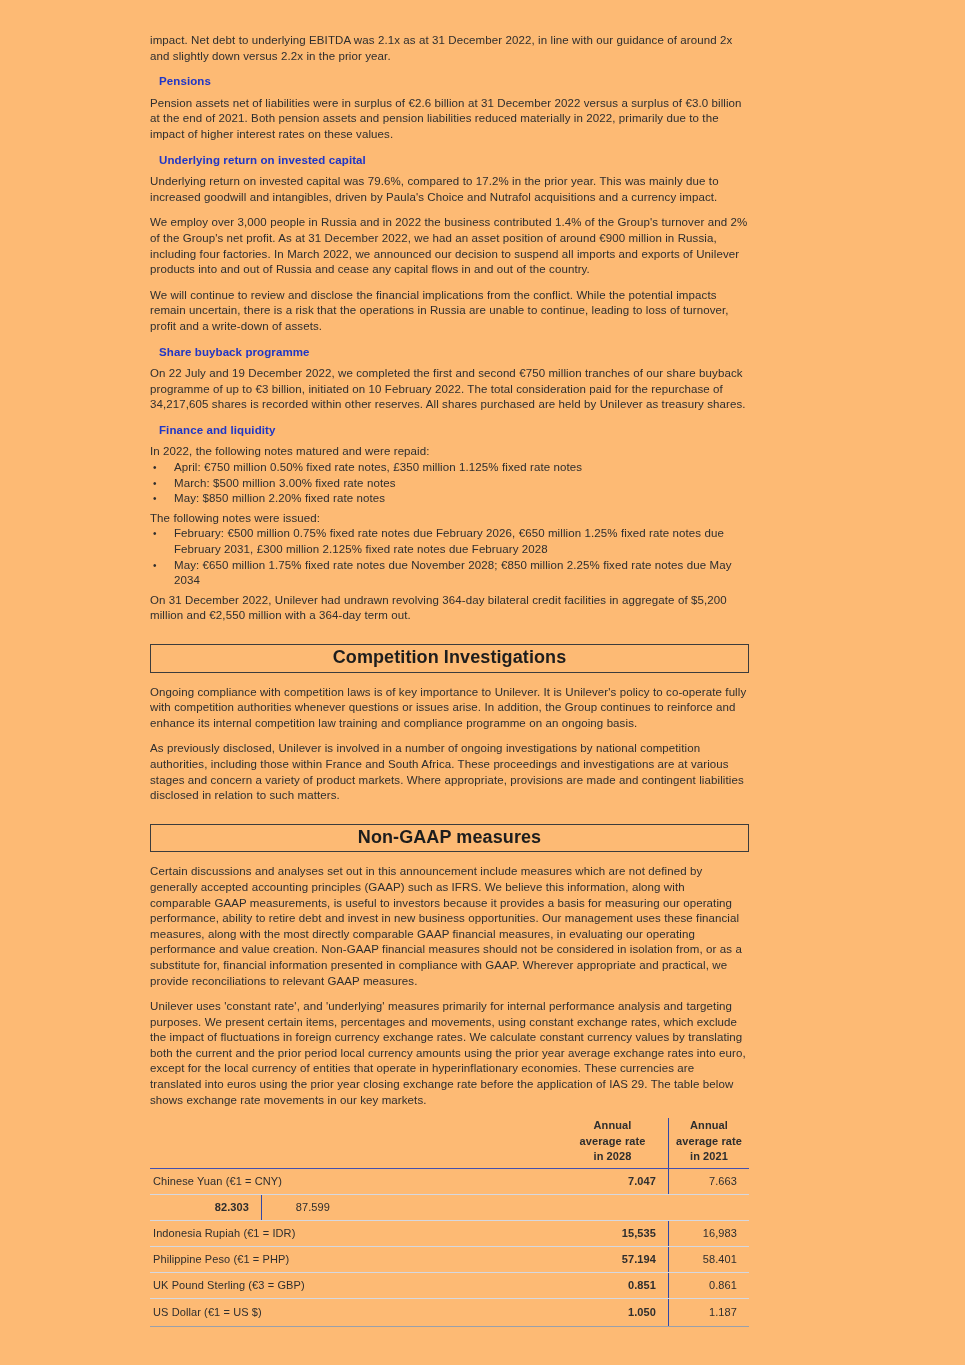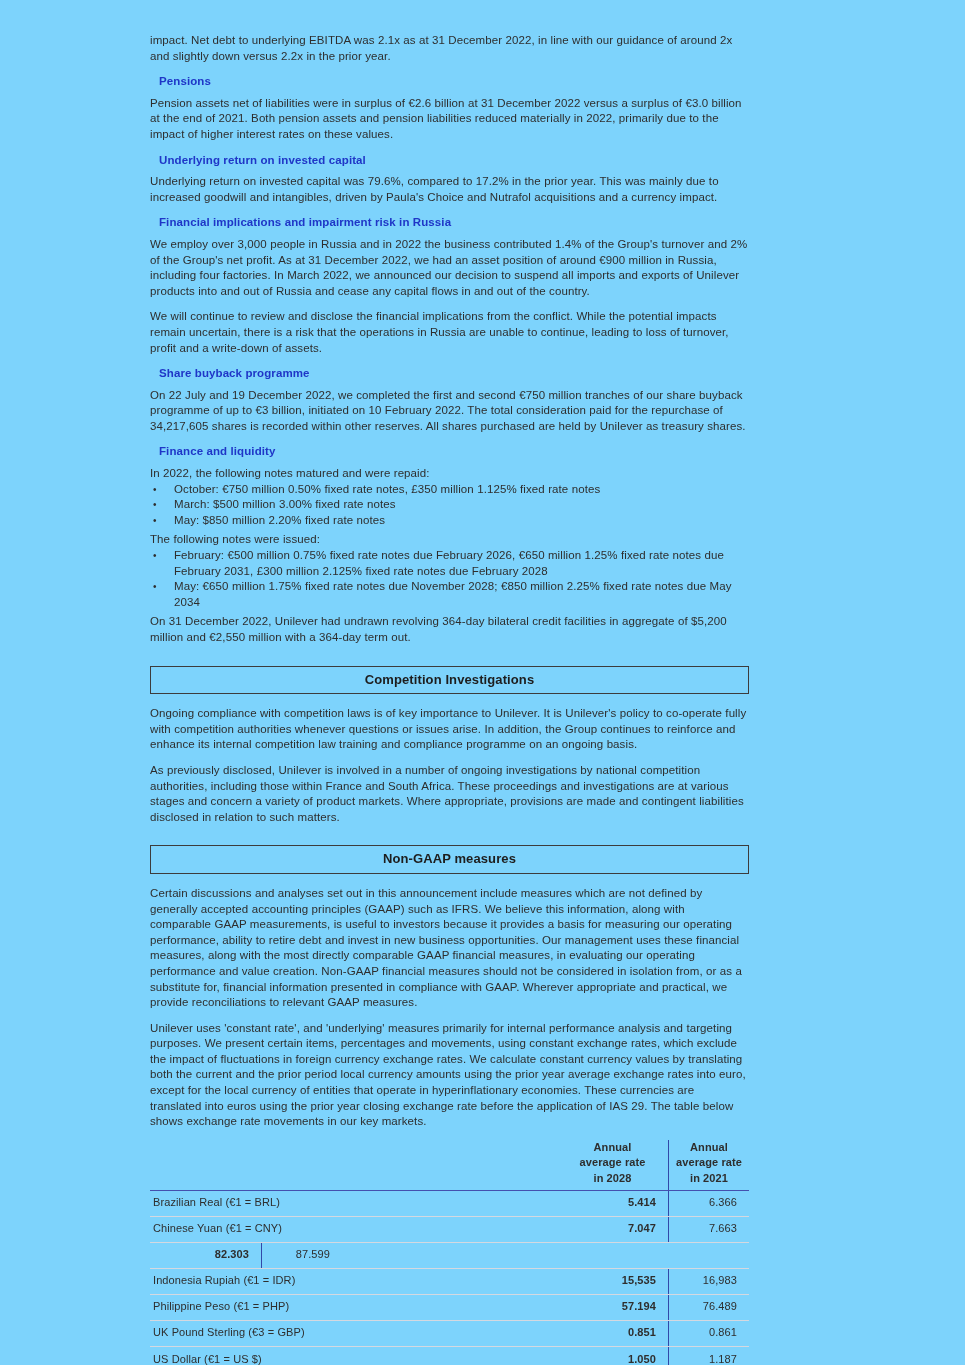--- a/index.html
+++ b/index.html
@@ -6,32 +6,32 @@
     --heading-blue:#1f36c7;
     --body-text:#2e2e2e;
     --table-divider:#3248a8;
     --table-headline:#4450ae;
     --row-line:#d5d8e0;
     --bottom-line:#9aa0aa;
     --box-border:#3c3c3c;
   }
   html,body{margin:0;padding:0;background:#ffffff;}
   .page{
-    position:relative;width:965px;height:1365px;background:#7dd3fc;overflow:hidden;
+    position:relative;width:965px;height:1365px;background:#fdba74;overflow:hidden;
     font-family:"Liberation Sans",sans-serif;
   }
   .content{
     position:absolute;left:150px;top:33px;width:599px;
     color:var(--body-text);font-size:11.5px;line-height:15.6px;letter-spacing:0.1px;
   }
   p{margin:0 0 10px;}
   .h{color:var(--heading-blue);font-weight:bold;margin:9px 0 6px;padding-left:9px;}
   .titlebox{
     border:1px solid var(--box-border);text-align:center;
-    padding:5px 0 6px;font-weight:bold;font-size:13px;color:#1d1d1d;
+    padding:5px 0 6px;font-weight:bold;font-size:18px;color:#1d1d1d;
     margin:20px 0 12px;
   }
   .lead{margin:0;}
   .notes{margin:0 0 4px;}
   .note-item{display:flex;margin:0;}
   .bullet{width:21px;flex:none;padding-left:3px;font-size:10px;}
   .note-text{flex:1;}
   .closing{margin:4px 0 10px;}
 
   .xtable{margin-top:2px;font-size:11px;color:var(--body-text);}
@@ -57,37 +57,36 @@
       <div class="h">Pensions</div>
       <p>Pension assets net of liabilities were in surplus of €2.6 billion at 31 December 2022 versus a surplus of €3.0 billion at the end of 2021. Both pension assets and pension liabilities reduced materially in 2022, primarily due to the impact of higher interest rates on these values.</p>
     </div>
 
     <div>
       <div class="h">Underlying return on invested capital</div>
       <p>Underlying return on invested capital was 79.6%, compared to 17.2% in the prior year. This was mainly due to increased goodwill and intangibles, driven by Paula's Choice and Nutrafol acquisitions and a currency impact.</p>
     </div>
 
     <div>
-      <div class="h">Financial implications and impairment risk in Russia</div>
       <p>We employ over 3,000 people in Russia and in 2022 the business contributed 1.4% of the Group's turnover and 2% of the Group's net profit. As at 31 December 2022, we had an asset position of around €900 million in Russia, including four factories. In March 2022, we announced our decision to suspend all imports and exports of Unilever products into and out of Russia and cease any capital flows in and out of the country.</p>
       <p>We will continue to review and disclose the financial implications from the conflict. While the potential impacts remain uncertain, there is a risk that the operations in Russia are unable to continue, leading to loss of turnover, profit and a write-down of assets.</p>
     </div>
 
     <div>
       <div class="h">Share buyback programme</div>
       <p>On 22 July and 19 December 2022, we completed the first and second €750 million tranches of our share buyback programme of up to €3 billion, initiated on 10 February 2022. The total consideration paid for the repurchase of 34,217,605 shares is recorded within other reserves. All shares purchased are held by Unilever as treasury shares.</p>
     </div>
 
     <div>
       <div class="h">Finance and liquidity</div>
       <p class="lead">In 2022, the following notes matured and were repaid:</p>
       <div class="notes">
         <div class="note-item">
           <span class="bullet">•</span>
-          <span class="note-text">October: €750 million 0.50% fixed rate notes, £350 million 1.125% fixed rate notes</span>
+          <span class="note-text">April: €750 million 0.50% fixed rate notes, £350 million 1.125% fixed rate notes</span>
         </div>
         <div class="note-item">
           <span class="bullet">•</span>
           <span class="note-text">March: $500 million 3.00% fixed rate notes</span>
         </div>
         <div class="note-item">
           <span class="bullet">•</span>
           <span class="note-text">May: $850 million 2.20% fixed rate notes</span>
         </div>
       </div>
@@ -126,42 +125,37 @@
           <div>in 2028</div>
         </div>
         <div class="hb">
           <div>Annual</div>
           <div>average rate</div>
           <div>in 2021</div>
         </div>
       </div>
 
       <div class="xrow">
-        <div class="rl">Brazilian Real (€1 = BRL)</div>
-        <div class="ra">5.414</div>
-        <div class="rb">6.366</div>
-      </div>
-      <div class="xrow">
         <div class="rl">Chinese Yuan (€1 = CNY)</div>
         <div class="ra">7.047</div>
         <div class="rb">7.663</div>
       </div>
       <div class="xrow">
         <div class="ra">82.303</div>
         <div class="rb">87.599</div>
       </div>
       <div class="xrow">
         <div class="rl">Indonesia Rupiah (€1 = IDR)</div>
         <div class="ra">15,535</div>
         <div class="rb">16,983</div>
       </div>
       <div class="xrow">
         <div class="rl">Philippine Peso (€1 = PHP)</div>
         <div class="ra">57.194</div>
-        <div class="rb">76.489</div>
+        <div class="rb">58.401</div>
       </div>
       <div class="xrow">
         <div class="rl">UK Pound Sterling (€3 = GBP)</div>
         <div class="ra">0.851</div>
         <div class="rb">0.861</div>
       </div>
       <div class="xrow">
         <div class="rl">US Dollar (€1 = US $)</div>
         <div class="ra">1.050</div>
         <div class="rb">1.187</div>

